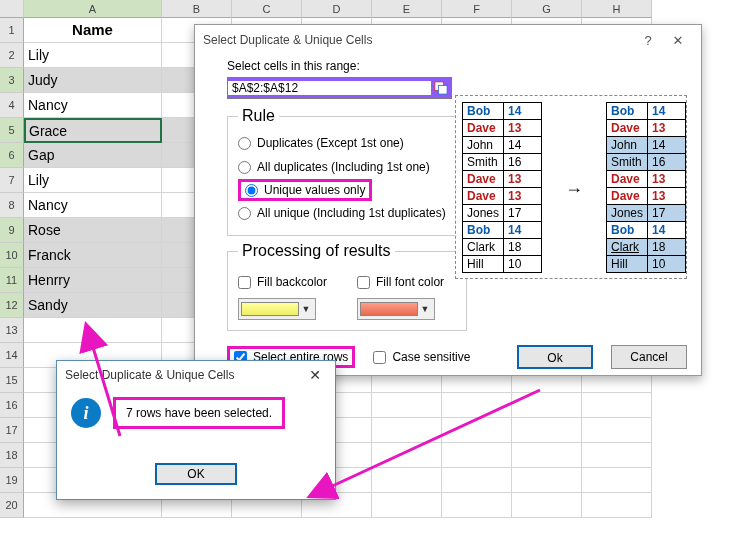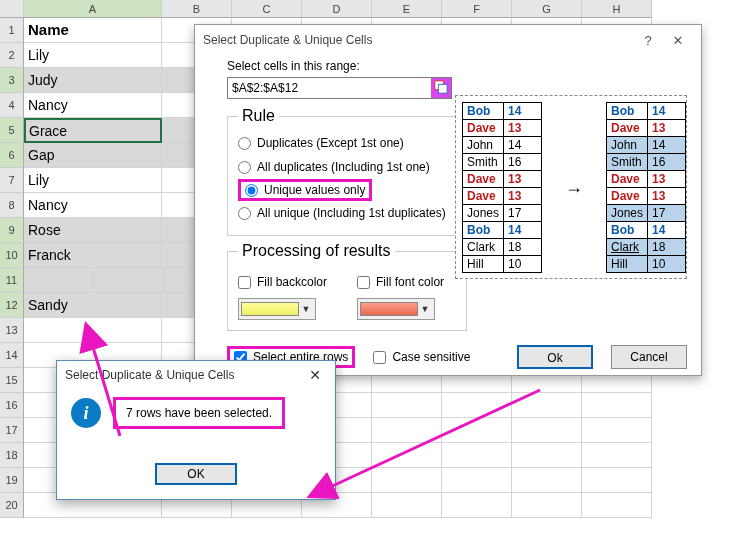--- a/index.html
+++ b/index.html
@@ -14,31 +14,31 @@
   .col-other { width: 70px; }
   .rows { }
   .row { display: flex; height: 25px; }
   .row-header { width: 24px; background: #e6e6e6; border-right: 1px solid #aaa; border-bottom: 1px solid #ccc; text-align: center; font-size: 11px; color: #444; line-height: 25px; }
   .row-header.sel { background: #cfe3c3; }
   .cell { border-right: 1px solid #d4d4d4; border-bottom: 1px solid #d4d4d4; padding: 0 4px; font-size: 14px; line-height: 24px; background: #fff; overflow: hidden; white-space: nowrap; }
   .cell-A { width: 138px; }
   .cell-other { width: 70px; }
   .row.sel-row .cell { background: #d9d9d9; }
   .row.sel-row .cell-A { background: #d9d9d9; }
-  .bold { font-weight: bold; font-size: 15px; }
+  .bold { font-weight: bold; font-size: 15px; text-align: center; }
   .cell-A.active { border: 2px solid #217346; line-height: 22px; padding: 0 3px; }
   
   
   .dialog1 { position: absolute; left: 194px; top: 24px; width: 508px; height: 352px; background: #fff; border: 1px solid #999; box-shadow: 0 4px 10px rgba(0,0,0,0.3); }
   .dlg-title { height: 30px; display: flex; align-items: center; padding: 0 8px; font-size: 12px; color: #444; }
   .dlg-title-text { flex: 1; }
   .dlg-help, .dlg-close { width: 30px; text-align: center; font-size: 13px; color: #555; cursor: default; }
   .dlg-body { padding: 4px 14px 8px 32px; font-size: 12px; }
   .range-row { display: flex; align-items: center; margin: 4px 0 8px 0; }
-  .range-input-wrap { width: 225px; height: 22px; border: 1px solid #7a7a7a; display: flex; background: #d946ef; }
+  .range-input-wrap { width: 225px; height: 22px; border: 1px solid #7a7a7a; display: flex; align-items: center; background: #8b5cf6; }
   .range-input { flex: 1; border: none; font-size: 12px; padding: 0 4px; outline: none; }
   .range-btn { width: 20px; height: 18px; display: flex; align-items: center; justify-content: center; font-size: 10px; }
   .range-btn svg { width: 14px; height: 14px; }
   
   fieldset { border: 1px solid #ccc; margin: 0 0 6px 0; padding: 6px 10px 10px 10px; }
   legend { font-size: 16px; padding: 0 4px; }
   .radio-row, .check-row { display: flex; align-items: center; height: 24px; font-size: 12px; }
   .radio-row input, .check-row input { margin: 0 6px 0 0; }
   .hl { border: 3px solid #e815c0; padding: 1px 4px; display: inline-flex; }
   
@@ -200,20 +200,21 @@
         <div class="cell cell-other"></div>
         <div class="cell cell-other"></div>
         <div class="cell cell-other"></div>
         <div class="cell cell-other"></div>
         <div class="cell cell-other"></div>
         <div class="cell cell-other"></div>
         <div class="cell cell-other"></div>
       </div>
       <div class="row sel-row">
         <div class="row-header sel">11</div>
+        <div class="cell cell-A  ">Henrry</div>
         <div class="cell cell-other"></div>
         <div class="cell cell-other"></div>
         <div class="cell cell-other"></div>
         <div class="cell cell-other"></div>
         <div class="cell cell-other"></div>
         <div class="cell cell-other"></div>
         <div class="cell cell-other"></div>
       </div>
       <div class="row sel-row">
         <div class="row-header sel">12</div>

